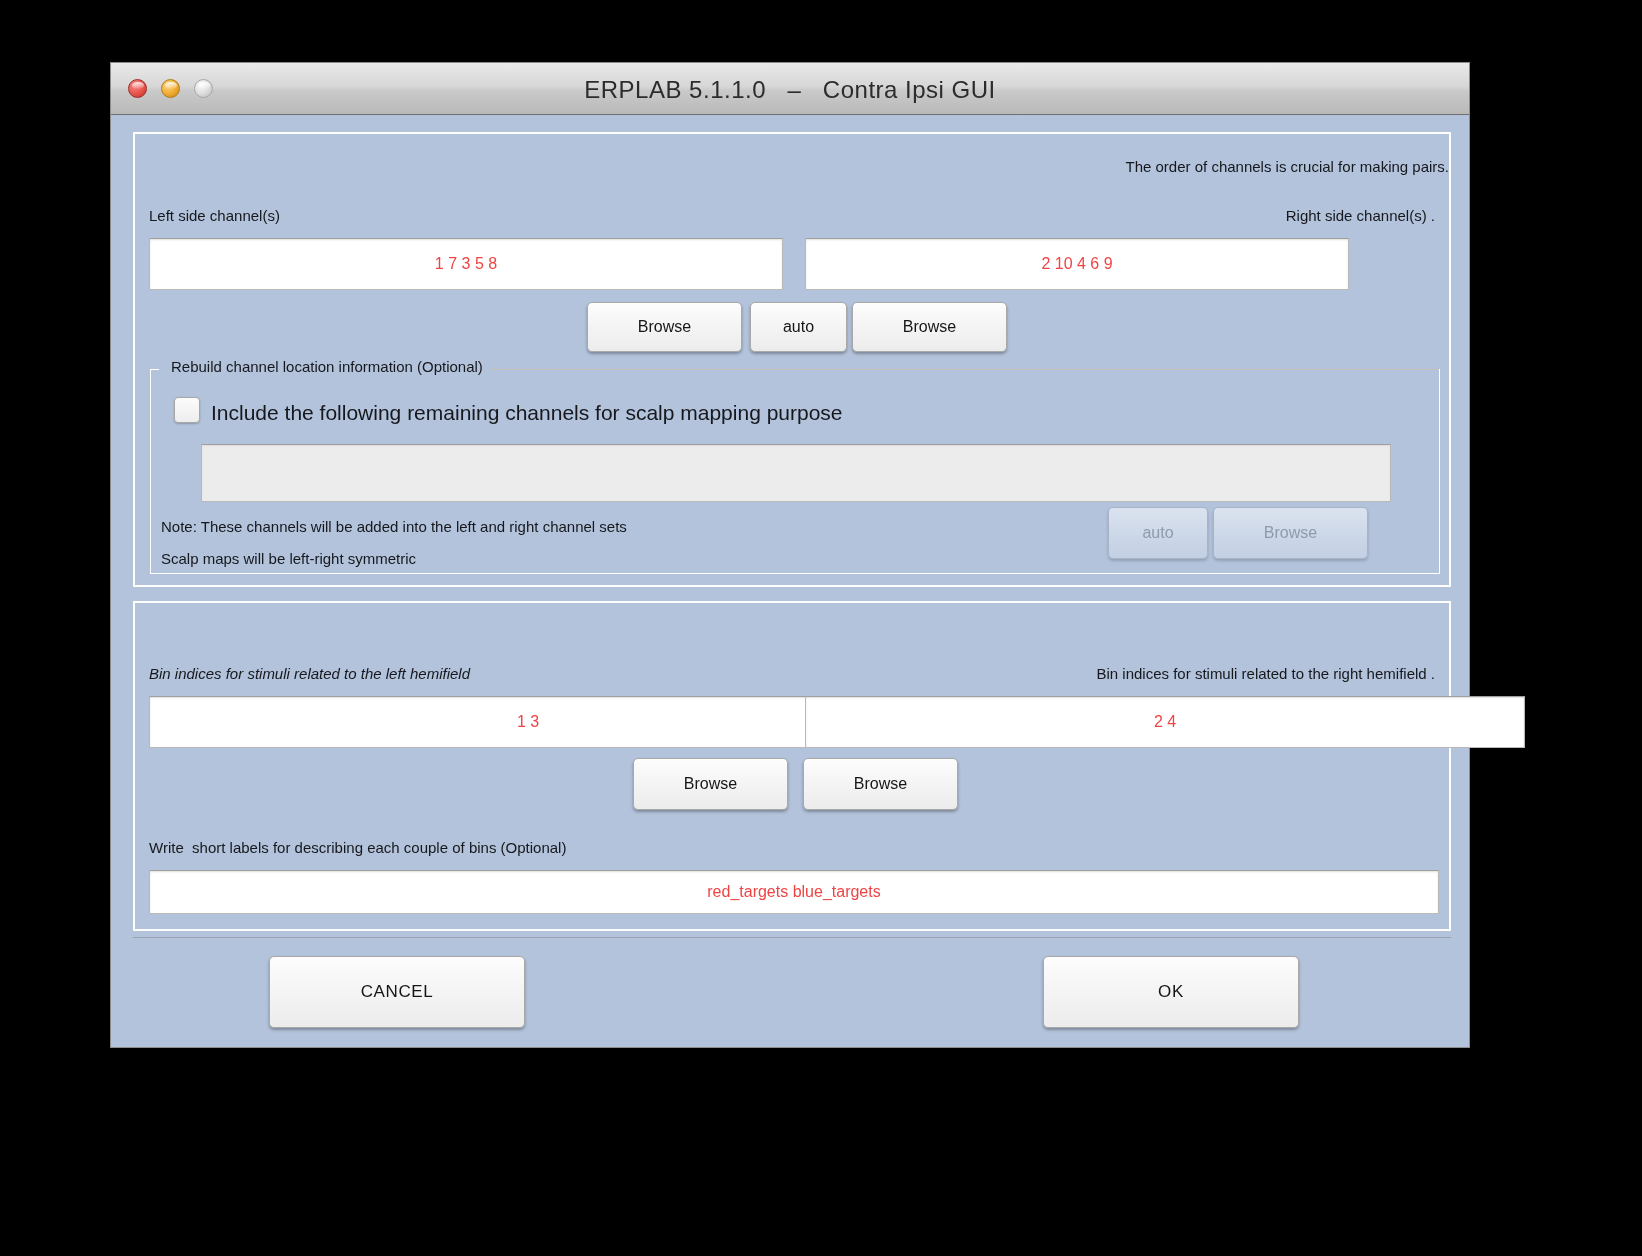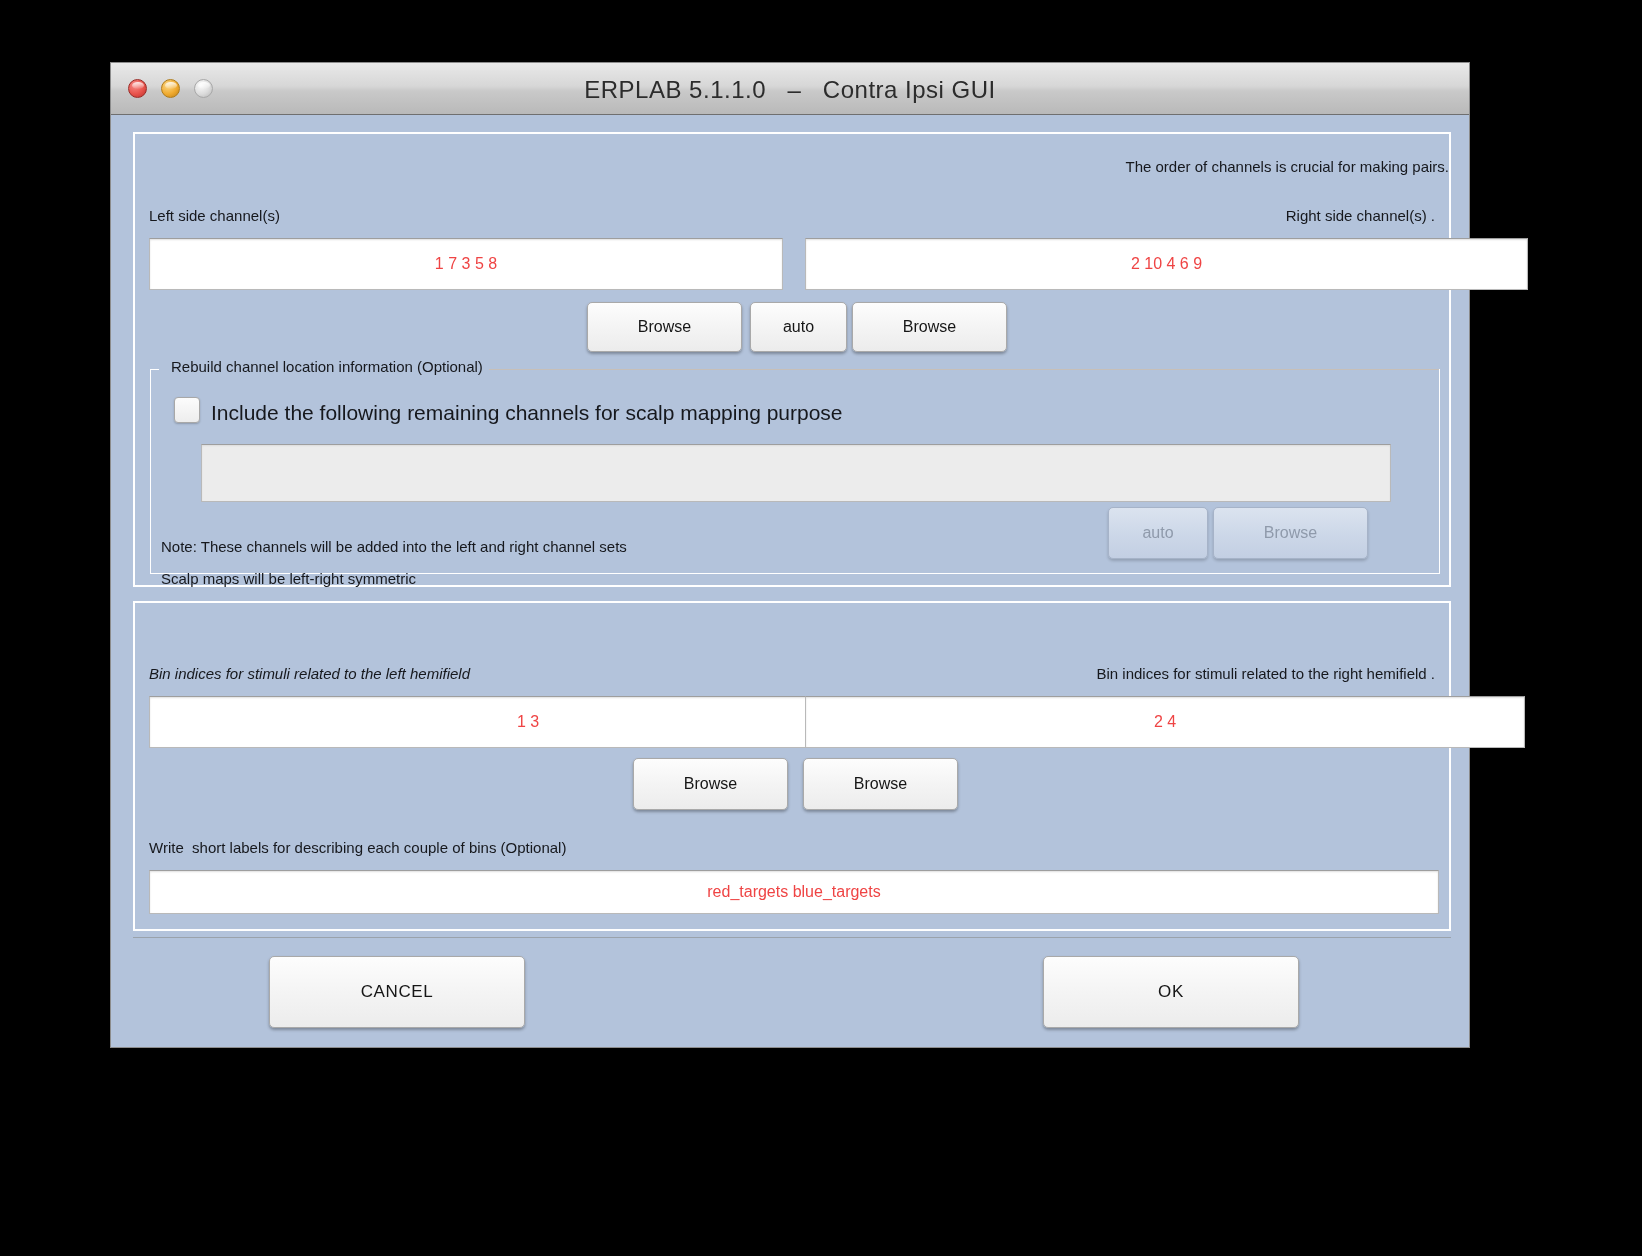--- a/index.html
+++ b/index.html
@@ -201,21 +201,20 @@
     font-size: 21px;
     color: #16181d;
     white-space: pre;
   }
 
   .note {
     position: absolute;
     font-size: 15px;
     color: #16181d;
     white-space: pre;
-    margin-top: 20px;
   }
 
   
   #footer-sep {
     position: absolute;
     left: 22px;
     top: 874px;
     width: 1318px;
     height: 1px;
     background: #9aa2ab;
@@ -236,21 +235,21 @@
   <div class="panel" id="panel-channels">
 
     <div class="hint-center" style="top:24px;">The order of channels is crucial for making pairs.</div>
 
     <div class="field-label" style="left:14px; top:73px;">Left side channel(s)</div>
 
     <div class="field-label" style="right:14px; top:73px;">Right side channel(s) .</div>
 
     <div class="txtbox" style="left:14px; top:104px; width:634px; height:52px;">1 7 3 5 8</div>
 
-    <div class="txtbox" style="left:670px; top:104px; width:723px; height:52px;">2 10 4 6 9</div>
+    <div class="txtbox" style="left:670px; top:104px; width:544px; height:52px;">2 10 4 6 9</div>
 
     <div class="btn" style="left:452px; top:168px; width:155px; height:50px;">Browse</div>
 
     <div class="btn" style="left:615px; top:168px; width:97px; height:50px;">auto</div>
 
     <div class="btn" style="left:717px; top:168px; width:155px; height:50px;">Browse</div>
 
     <div id="group-rebuild">
       <div id="group-rebuild-topleft"></div>
       <div id="group-rebuild-topright"></div>

